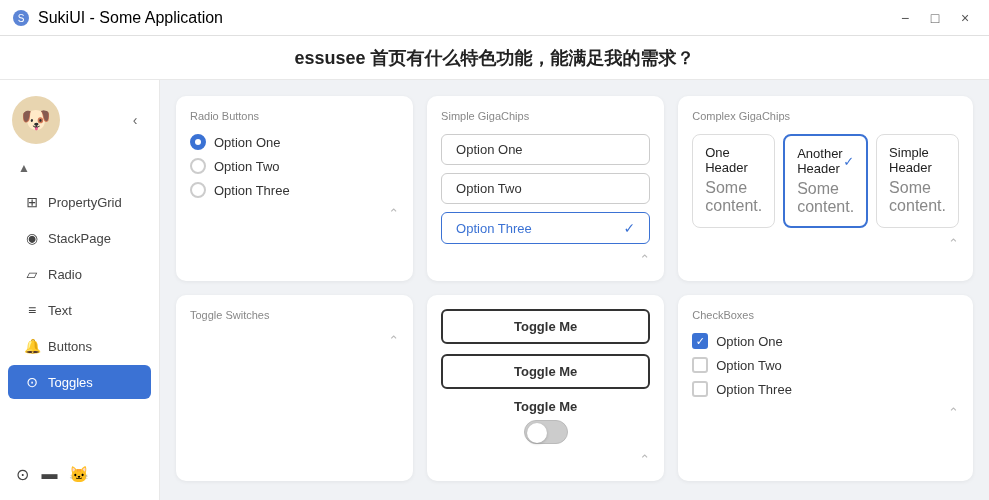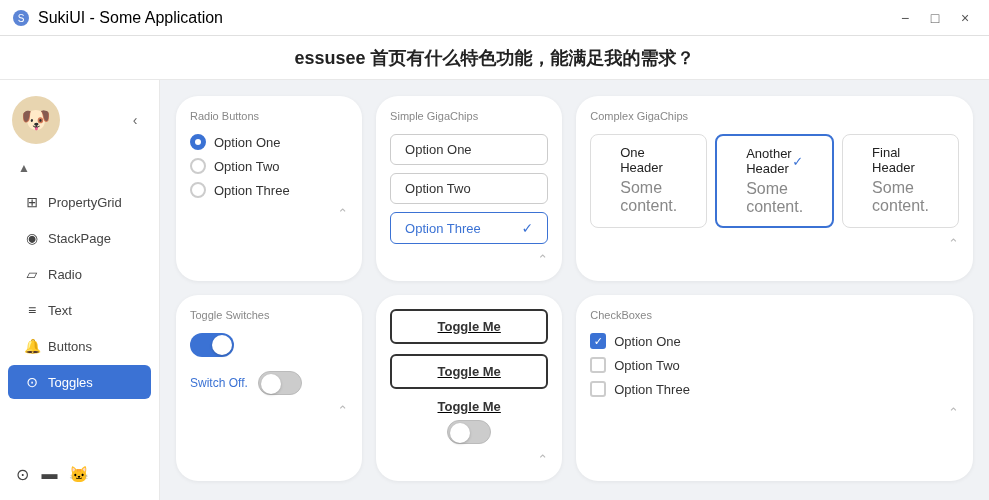--- a/index.html
+++ b/index.html
@@ -29,57 +29,57 @@
     .sidebar-item.active { background: #3b72d4; color: #fff; }
     .sidebar-item .icon { font-size: 14px; width: 16px; text-align: center; }
     .sidebar-bottom { margin-top: auto; display: flex; gap: 12px; padding: 8px 16px; }
     .sidebar-bottom-icon { font-size: 16px; cursor: pointer; color: #444; }
 
     
     .content { flex: 1; padding: 16px; overflow-y: auto; background: #f0f2f5; }
     .cards-grid { display: grid; grid-template-columns: 1fr 1fr 1fr; gap: 14px; }
 
     
-    .card { background: #ffffff; border-radius: 22px; padding: 14px; box-shadow: 0 1px 4px rgba(0,0,0,0.06); }
+    .card { background: #ffffff; border-radius: 10px; padding: 14px; box-shadow: 0 1px 4px rgba(0,0,0,0.06); }
     .card-title { font-size: 11px; color: #888; margin-bottom: 12px; font-weight: 500; }
 
     
     .radio-group { display: flex; flex-direction: column; gap: 8px; }
     .radio-item { display: flex; align-items: center; gap: 8px; font-size: 13px; color: #333; cursor: pointer; }
     .radio-circle { width: 16px; height: 16px; border-radius: 50%; border: 2px solid #ccc; display: flex; align-items: center; justify-content: center; flex-shrink: 0; }
     .radio-circle.checked { border-color: #3b72d4; background: #3b72d4; }
     .radio-circle.checked::after { content: ''; width: 6px; height: 6px; border-radius: 50%; background: white; }
 
     
     .chips-group { display: flex; flex-direction: column; gap: 8px; }
     .chip { border: 1px solid #ccc; border-radius: 6px; padding: 7px 14px; font-size: 13px; color: #333; cursor: pointer; background: #fff; display: flex; align-items: center; justify-content: space-between; }
     .chip.selected { border-color: #3b72d4; color: #3b72d4; }
     .chip-check { color: #3b72d4; font-size: 14px; }
 
     
     .complex-chips { display: flex; gap: 8px; }
-    .complex-chip { border: 1px solid #ddd; border-radius: 8px; padding: 10px 29px; flex: 1; cursor: pointer; background: #fff; }
+    .complex-chip { border: 1px solid #ddd; border-radius: 8px; padding: 10px 12px; flex: 1; cursor: pointer; background: #fff; }
     .complex-chip.selected { border-color: #3b72d4; border-width: 2px; }
     .complex-chip-header { display: flex; align-items: center; justify-content: space-between; font-size: 13px; font-weight: 500; color: #222; margin-bottom: 4px; }
     .complex-chip-content { font-size: 16px; color: #888; }
     .complex-check { color: #3b72d4; font-size: 13px; }
 
     
     .toggle-section { display: flex; flex-direction: column; gap: 14px; }
     .toggle-row { display: flex; align-items: center; gap: 10px; }
     .toggle-track { width: 44px; height: 24px; border-radius: 12px; position: relative; cursor: pointer; flex-shrink: 0; }
     .toggle-track.on { background: #3b72d4; }
     .toggle-track.off { background: #ccc; border: 1px solid #bbb; }
     .toggle-thumb { width: 20px; height: 20px; border-radius: 50%; background: white; position: absolute; top: 2px; transition: left 0.2s; box-shadow: 0 1px 3px rgba(0,0,0,0.2); }
     .toggle-track.on .toggle-thumb { left: 22px; }
     .toggle-track.off .toggle-thumb { left: 2px; }
     .toggle-label { font-size: 12px; color: #3b72d4; }
 
     
-    .toggle-btn-group { display: flex; flex-direction: column; gap: 10px; text-decoration: underline; }
+    .toggle-btn-group { display: flex; flex-direction: column; gap: 10px; }
     .toggle-btn { border: 2px solid #333; border-radius: 6px; padding: 8px 14px; font-size: 13px; font-weight: 600; color: #333; cursor: pointer; background: #fff; text-align: center; }
     .toggle-btn-with-toggle { display: flex; flex-direction: column; align-items: center; gap: 4px; }
 
     
     .checkbox-group { display: flex; flex-direction: column; gap: 8px; }
     .checkbox-item { display: flex; align-items: center; gap: 8px; font-size: 13px; color: #333; cursor: pointer; }
     .checkbox-box { width: 16px; height: 16px; border-radius: 3px; border: 2px solid #ccc; display: flex; align-items: center; justify-content: center; flex-shrink: 0; }
     .checkbox-box.checked { background: #3b72d4; border-color: #3b72d4; color: white; font-size: 11px; }
   </style>
 </head>
@@ -195,43 +195,30 @@
           </div>
           <div class="complex-chip selected">
             <div class="complex-chip-header">
               <span>Another Header</span>
               <span class="complex-check">✓</span>
             </div>
             <div class="complex-chip-content">Some content.</div>
           </div>
           <div class="complex-chip">
             <div class="complex-chip-header">
-              <span>Final Header</span>
+              <span>Simple Header</span>
             </div>
             <div class="complex-chip-content">Some content.</div>
           </div>
         </div>
         <div style="text-align:right; margin-top:8px; color:#bbb; font-size:13px;">⌃</div>
       </div>
 
       <div class="card">
         <div class="card-title">Toggle Switches</div>
-        <div class="toggle-section">
-          <div class="toggle-row">
-            <div class="toggle-track on">
-              <div class="toggle-thumb"></div>
-            </div>
-          </div>
-          <div class="toggle-row">
-            <span class="toggle-label">Switch Off.</span>
-            <div class="toggle-track off">
-              <div class="toggle-thumb"></div>
-            </div>
-          </div>
-        </div>
         <div style="text-align:right; margin-top:8px; color:#bbb; font-size:13px;">⌃</div>
       </div>
 
       <div class="card">
         <div class="toggle-btn-group">
           <button class="toggle-btn">Toggle Me</button>
           <button class="toggle-btn">Toggle Me</button>
           <div class="toggle-btn-with-toggle">
             <span style="font-size:13px; font-weight:600; color:#333;">Toggle Me</span>
             <div class="toggle-track off" style="margin-top:2px;">

